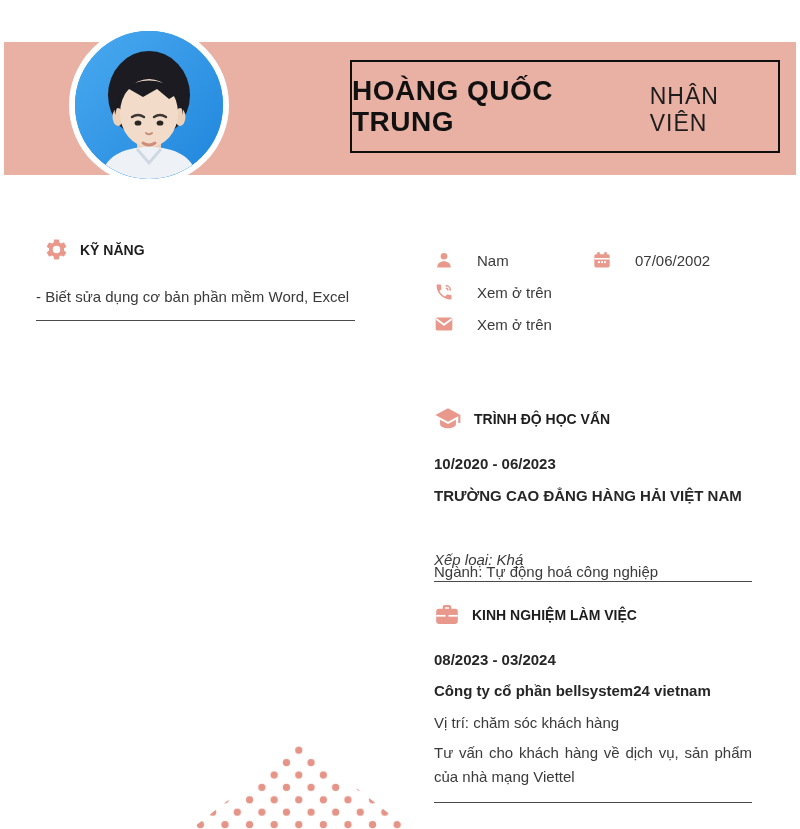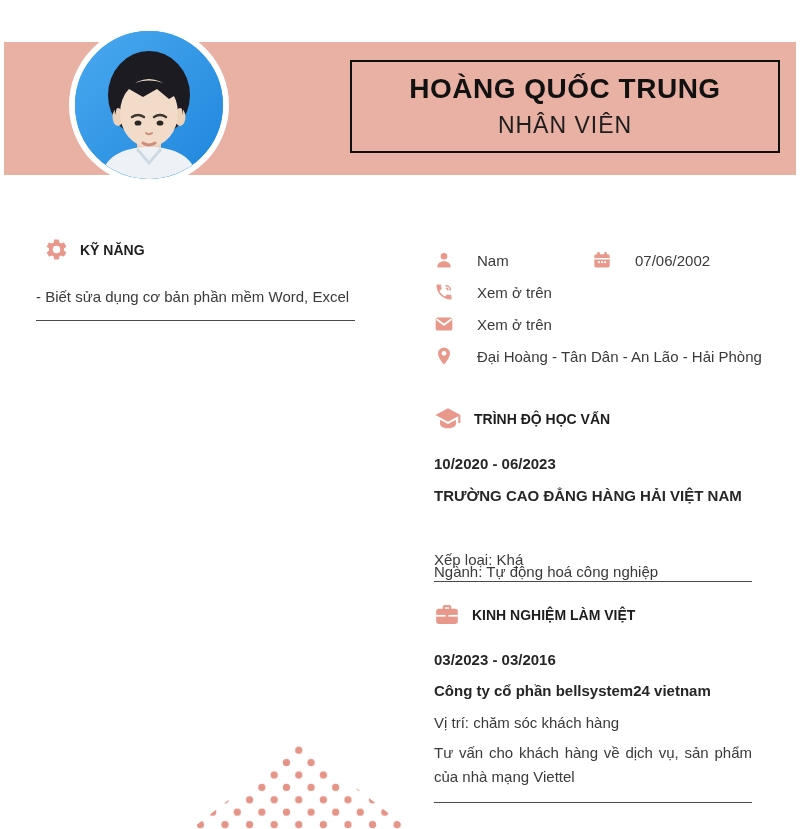--- a/index.html
+++ b/index.html
@@ -8,21 +8,21 @@
     font-family:"Liberation Sans","DejaVu Sans",sans-serif;color:var(--body-text,#3a3a3a);
   }
   .banner{position:absolute;left:4px;top:42px;width:792px;height:133px;background:var(--banner,#e9b0a4);}
   .photo-ring{
     position:absolute;left:69px;top:25px;width:148px;height:148px;border:6px solid #fff;
     border-radius:50%;overflow:hidden;background:var(--photo-bg,#2f9ce9);z-index:3;
   }
   .photo-ring svg{display:block;width:100%;height:100%;}
   .name-box{
     position:absolute;left:350px;top:60px;width:426px;height:89px;border:2px solid #0f0f0f;
-    display:flex;flex-direction:column;align-items:center;justify-content:center;z-index:2;
+    display:flex;flex-direction:row;align-items:center;justify-content:center;z-index:2;
   }
   .name{font-size:28px;font-weight:700;color:var(--name-text,#101010);letter-spacing:.5px;line-height:1.1;}
   .job-title{font-size:23px;font-weight:400;color:#1d1d1d;letter-spacing:1px;margin-top:7px;}
 
   .sec-head{position:absolute;display:flex;align-items:center;gap:11px;
     font-size:14px;font-weight:700;color:var(--heading-text,#1d1d1d);}
   .sec-head .icn{display:inline-flex;color:var(--accent,#e9988c);}
   .icn svg{display:block;}
 
   .txt{position:absolute;font-size:15px;line-height:20px;color:var(--body-text,#3a3a3a);}
@@ -140,60 +140,49 @@
       <span class="pair">
         <span class="icn">
           <svg width="20" height="20" viewBox="0 0 24 24" fill="currentColor">
               <rect x="2" y="4.2" width="20" height="15.6" rx="2.2"></rect>
               <path d="M3.5 6.5 12 13l8.5-6.5" fill="none" stroke="#fff" stroke-width="2.2" stroke-linecap="round" stroke-linejoin="round"></path>
             </svg>
         </span>
         <span class="val">Xem ở trên</span>
       </span>
     </div>
-    <div class="info-row">
-      <span class="pair">
-        <span class="icn">
-          <svg width="20" height="20" viewBox="0 0 24 24" fill="currentColor">
-              <path d="M12 1.8a7.2 7.2 0 0 0-7.2 7.2c0 5.4 7.2 13.2 7.2 13.2s7.2-7.8 7.2-13.2A7.2 7.2 0 0 0 12 1.8z"></path>
-              <circle cx="12" cy="8.8" r="2.9" fill="#fff"></circle>
-            </svg>
-        </span>
-        <span class="val">Đại Hoàng - Tân Dân - An Lão - Hải Phòng</span>
-      </span>
-    </div>
   </div>
 
   <div class="sec-head" style="left:433px;top:405px;">
     <span class="icn">
       <svg width="30" height="28" viewBox="0 0 24 24" fill="currentColor">
           <path d="M12 2.8 1.2 8.6 12 14.4l8.8-4.7v5.8h1.8V8.6L12 2.8z"></path>
           <path d="M5.2 12.6v4c0 1.9 3 3.4 6.8 3.4s6.8-1.5 6.8-3.4v-4L12 16.2l-6.8-3.6z"></path>
         </svg>
     </span>
     <span>TRÌNH ĐỘ HỌC VẤN</span>
   </div>
   <div class="txt bold" style="left:434px;top:454px;">10/2020 - 06/2023</div>
   <div class="txt bold" style="left:434px;top:486px;">TRƯỜNG CAO ĐẲNG HÀNG HẢI VIỆT NAM</div>
   <div class="txt" style="left:434px;top:518px;margin-top:44px;">Ngành: Tự động hoá công nghiệp</div>
-  <div class="txt" style="left:434px;top:550px;">Xếp loại: Khá</div>
+  <div class="txt" style="left:434px;top:550px;font-style:italic;">Xếp loại: Khá</div>
   <div class="rule" style="left:434px;top:581px;width:318px;"></div>
 
   <div class="sec-head" style="left:433px;top:601px;">
     <span class="icn">
       <svg width="28" height="27" viewBox="0 0 24 24" fill="currentColor">
           <path d="M9.2 6.8V5.4c0-.5.4-.9.9-.9h3.8c.5 0 .9.4.9.9v1.4" fill="none" stroke="currentColor" stroke-width="2" stroke-linecap="round"></path>
           <rect x="2.4" y="6.8" width="19.2" height="13.6" rx="2.2"></rect>
           <rect x="2.4" y="12.4" width="19.2" height="1.5" fill="#fff"></rect>
           <rect x="10.7" y="11.3" width="2.6" height="3.4" rx="0.7"></rect>
         </svg>
     </span>
-    <span>KINH NGHIỆM LÀM VIỆT</span>
+    <span>KINH NGHIỆM LÀM VIỆC</span>
   </div>
-  <div class="txt bold" style="left:434px;top:650px;">03/2023 - 03/2016</div>
+  <div class="txt bold" style="left:434px;top:650px;">08/2023 - 03/2024</div>
   <div class="txt bold" style="left:434px;top:681px;">Công ty cổ phần bellsystem24 vietnam</div>
   <div class="txt" style="left:434px;top:713px;">Vị trí: chăm sóc khách hàng</div>
   <div class="desc">Tư vấn cho khách hàng về dịch vụ, sản phẩm của nhà mạng Viettel</div>
   <div class="rule" style="left:434px;top:802px;width:318px;"></div>
 
   <div class="dots-triangle"></div>
 
 </div>
 
 </body></html>

